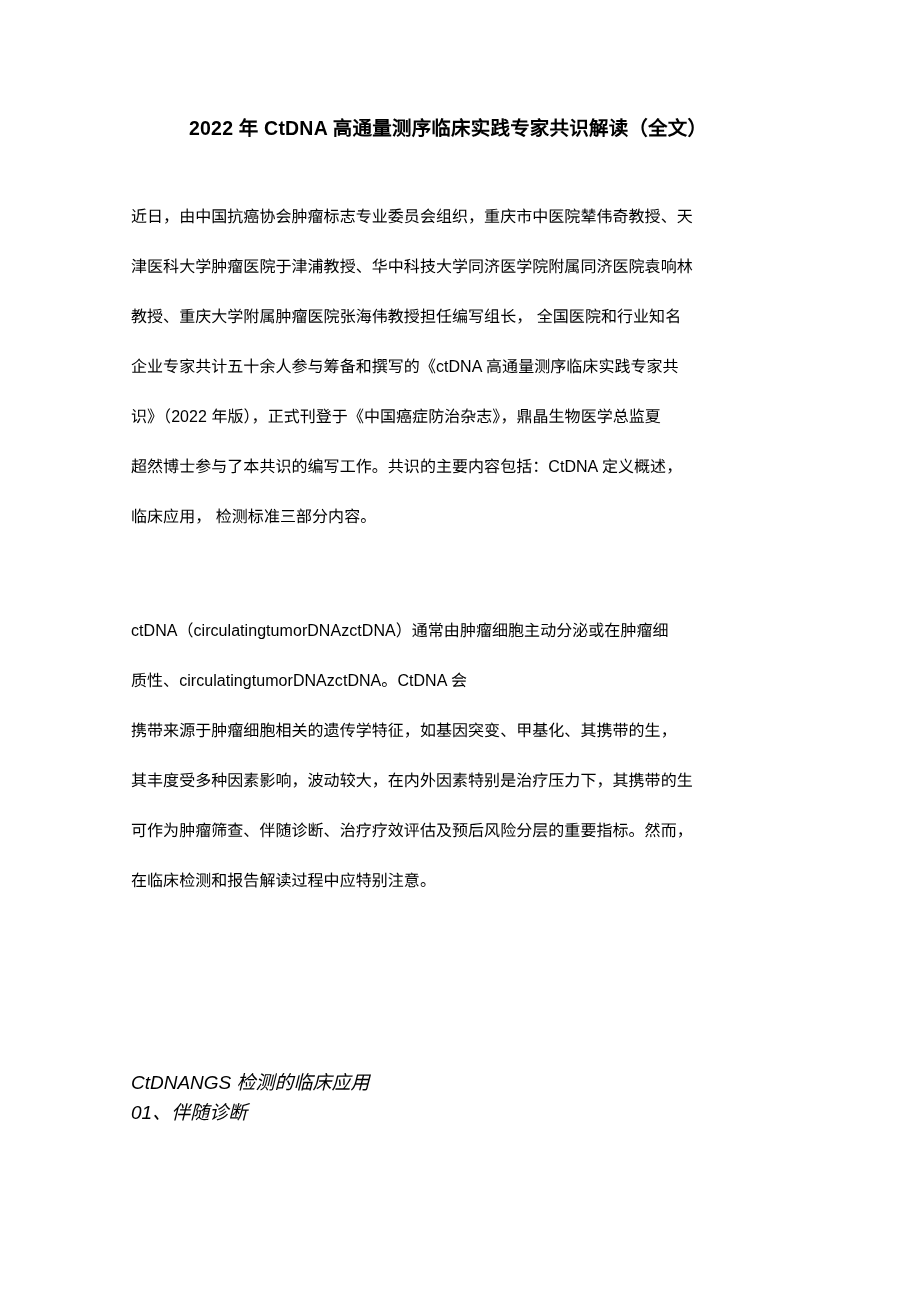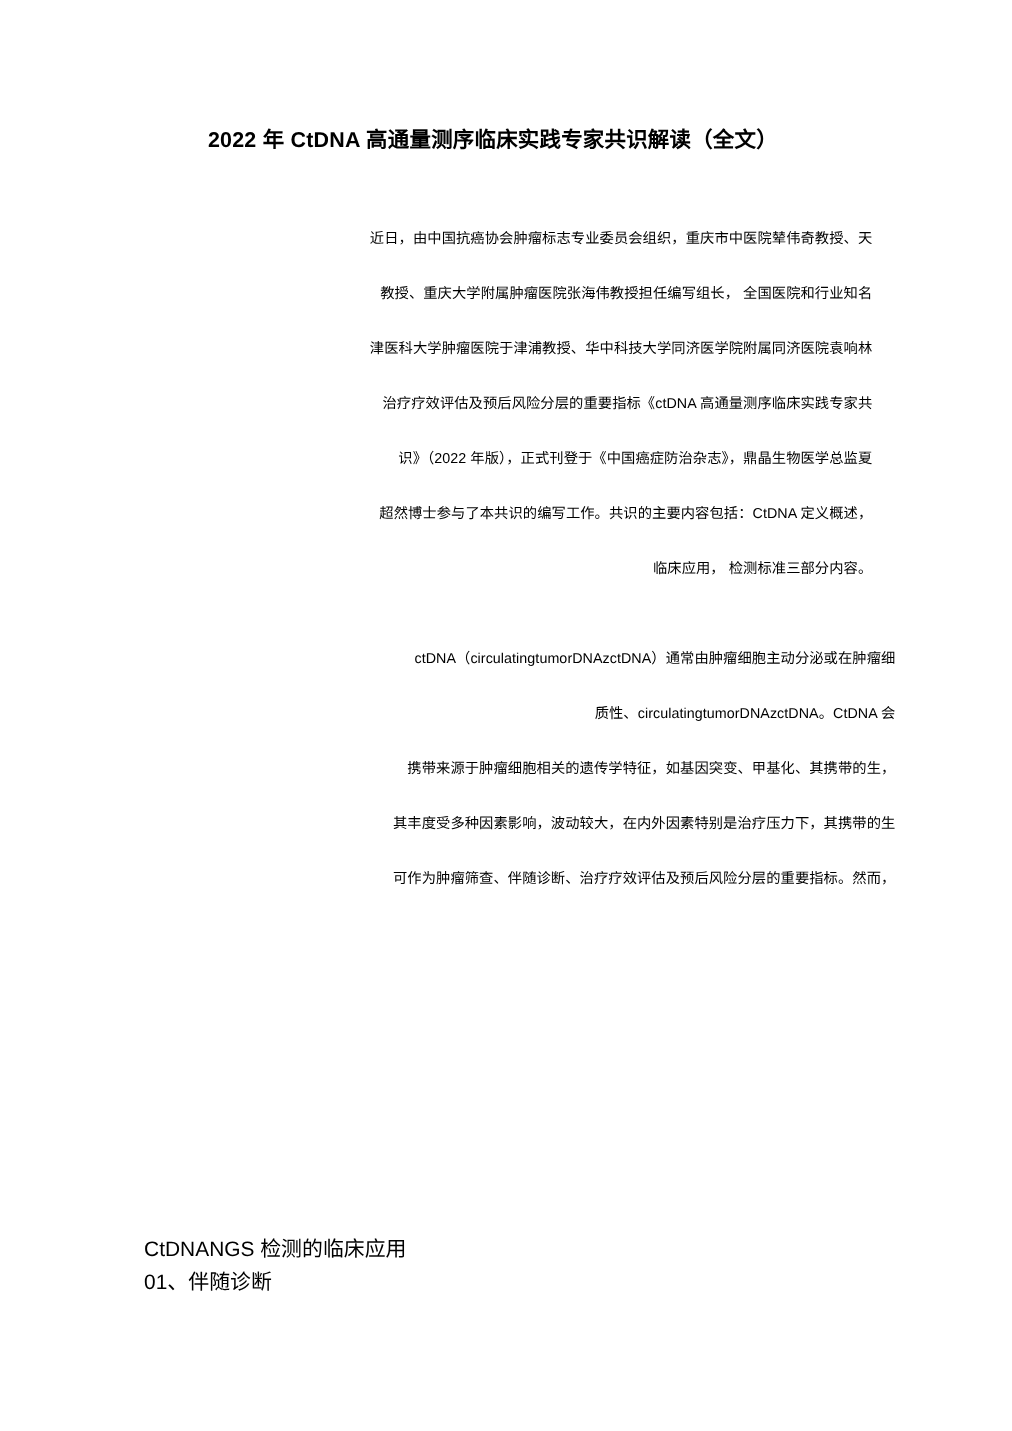--- a/index.html
+++ b/index.html
@@ -41,68 +41,69 @@
   }
 
   
   .body-block {
     position: absolute;
     left: 131px;
     width: 662px;
   }
 
   .para-line {
-    font-size: 13px;
+    font-size: 16px;
     line-height: 50px;
     height: 50px;
     white-space: nowrap;
     letter-spacing: 0.05px;
-    text-align: right;
   }
 
   #para-1 { top: 192px; }
-  #para-2 { top: 574px; margin-left: 21px; }
+  #para-2 { top: 606px; }
 
   
   .tail-block {
     position: absolute;
     left: 131px;
-    top: 1122px;
+    top: 1068px;
     width: 662px;
+    font-style: italic;
   }
   .tail-line {
     font-size: 19px;
     line-height: 30px;
     height: 30px;
     white-space: nowrap;
   }
 </style>
 </head>
 <body style="background: rgb(255, 255, 255); color: rgb(0, 0, 0);">
 
 <div class="page">
 
   <div class="doc-title">2022 年 CtDNA 高通量测序临床实践专家共识解读（全文）</div>
 
   <div class="body-block" id="para-1">
     <div class="para-line">近日，由中国抗癌协会肿瘤标志专业委员会组织，重庆市中医院辇伟奇教授、天</div>
+    <div class="para-line">津医科大学肿瘤医院于津浦教授、华中科技大学同济医学院附属同济医院袁响林</div>
     <div class="para-line">教授、重庆大学附属肿瘤医院张海伟教授担任编写组长， 全国医院和行业知名</div>
-    <div class="para-line">津医科大学肿瘤医院于津浦教授、华中科技大学同济医学院附属同济医院袁响林</div>
-    <div class="para-line">治疗疗效评估及预后风险分层的重要指标《ctDNA 高通量测序临床实践专家共</div>
+    <div class="para-line">企业专家共计五十余人参与筹备和撰写的《ctDNA 高通量测序临床实践专家共</div>
     <div class="para-line">识》（2022 年版），正式刊登于《中国癌症防治杂志》，鼎晶生物医学总监夏</div>
     <div class="para-line">超然博士参与了本共识的编写工作。共识的主要内容包括：CtDNA 定义概述，</div>
     <div class="para-line">临床应用， 检测标准三部分内容。</div>
   </div>
 
   <div class="body-block" id="para-2">
     <div class="para-line">ctDNA（circulatingtumorDNAᴢctDNA）通常由肿瘤细胞主动分泌或在肿瘤细</div>
     <div class="para-line">质性、circulatingtumorDNAᴢctDNA。CtDNA 会</div>
     <div class="para-line">携带来源于肿瘤细胞相关的遗传学特征，如基因突变、甲基化、其携带的生，</div>
     <div class="para-line">其丰度受多种因素影响，波动较大，在内外因素特别是治疗压力下，其携带的生</div>
     <div class="para-line">可作为肿瘤筛查、伴随诊断、治疗疗效评估及预后风险分层的重要指标。然而，</div>
+    <div class="para-line">在临床检测和报告解读过程中应特别注意。</div>
   </div>
 
   <div class="tail-block">
     <div class="tail-line">CtDNANGS 检测的临床应用</div>
     <div class="tail-line">01、伴随诊断</div>
   </div>
 
 </div>
 
 </body></html>

